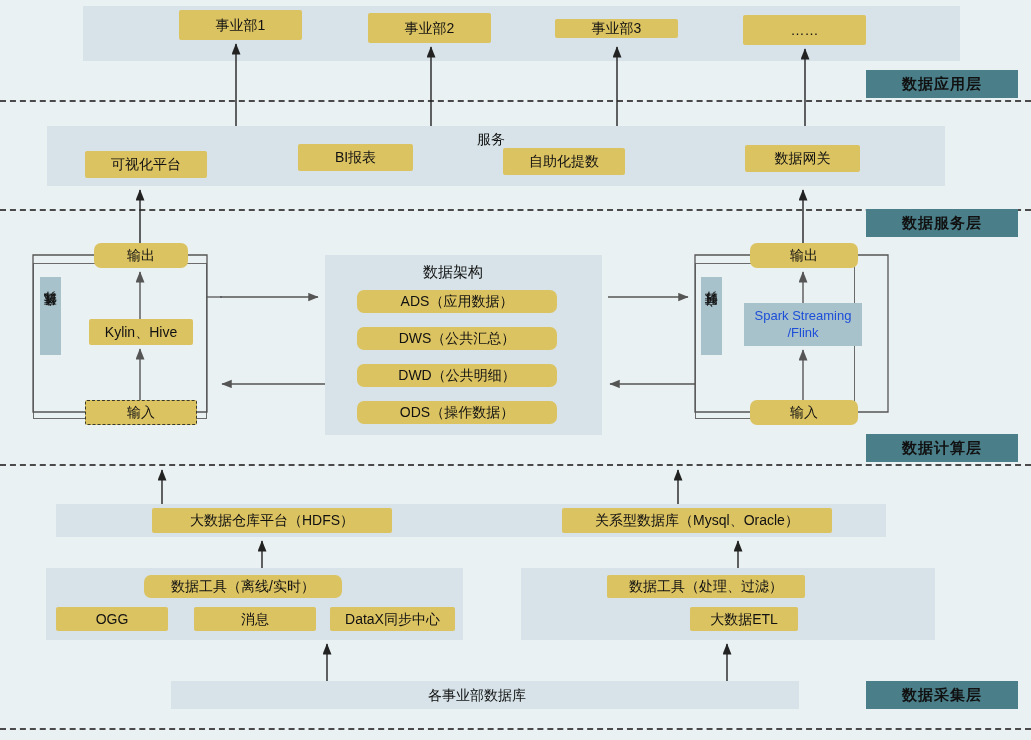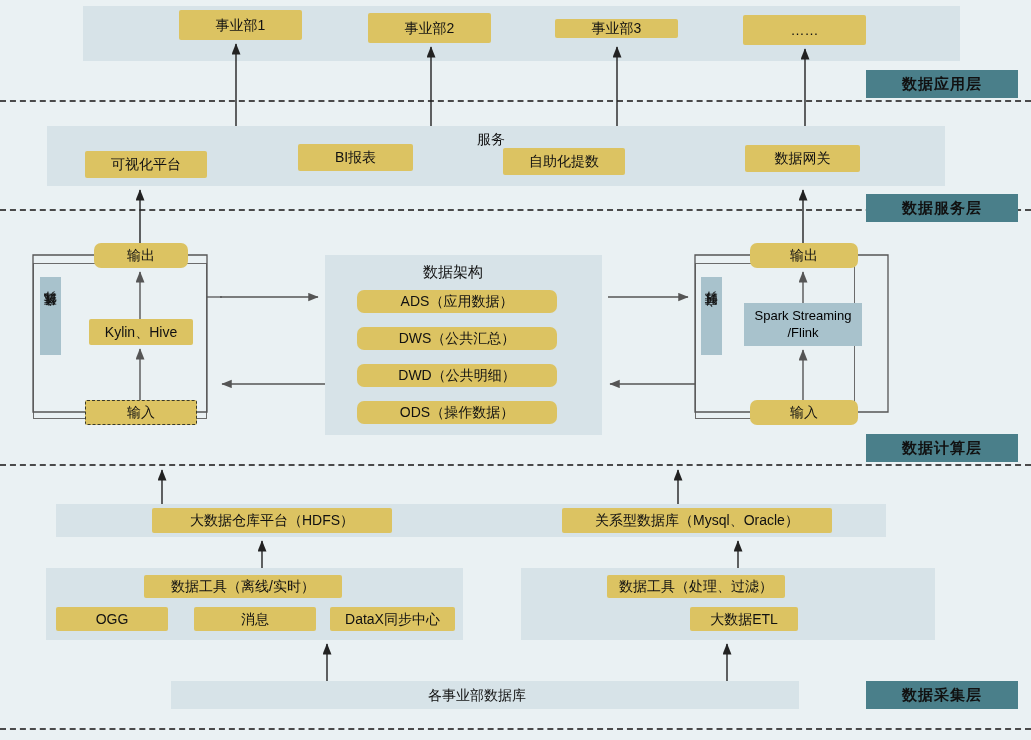--- a/index.html
+++ b/index.html
@@ -29,21 +29,21 @@
     border-radius:2px;
     text-align:center;
     line-height:1.15;
     white-space:nowrap;
   }
   .gold.dashed{border:1.5px dashed #3a3a2a;}
   .gold.round{border-radius:7px;}
   .bluebox{
     position:absolute;
     background:#a8c2cc;
-    color:#000000;
+    color:#1d4ed8;
     display:flex;align-items:center;justify-content:center;
     font-size:13px;
     text-align:center;
     line-height:1.25;
     box-sizing:border-box;
   }
   .badge{
     position:absolute;
     background:#4a7f8a;
     color:#111;
@@ -104,21 +104,21 @@
 
   <div class="panel" style="left:47px;top:126px;width:898px;height:60px;"></div>
 
   <div class="plain-label" style="left:477px;top:131px;">服务</div>
 
   <div class="gold" style="left:85px;top:145px;width:122px;height:27px;margin-top:6px;">可视化平台</div>
   <div class="gold" style="left:298px;top:144px;width:115px;height:27px;">BI报表</div>
   <div class="gold" style="left:503px;top:148px;width:122px;height:27px;">自助化提数</div>
   <div class="gold" style="left:745px;top:145px;width:115px;height:27px;">数据网关</div>
 
-  <div class="badge" style="left:866px;top:194px;width:152px;height:28px;">数据服务层</div>
+  <div class="badge" style="left:866px;top:209px;width:152px;height:28px;">数据服务层</div>
 
   <div class="frame" style="left:33px;top:263px;width:174px;height:156px;"></div>
   <div class="vlabel" style="left:40px;top:277px;width:21px;height:78px;">离线计算</div>
 
   <div class="gold round" style="left:94px;top:243px;width:94px;height:25px;">输出</div>
   <div class="gold" style="left:89px;top:319px;width:104px;height:26px;">Kylin、Hive</div>
   <div class="gold dashed" style="left:85px;top:400px;width:112px;height:25px;">输入</div>
 
   <div class="panel" style="left:325px;top:255px;width:277px;height:180px;"></div>
   <div class="plain-label" style="left:423px;top:263px;font-size:15px;">数据架构</div>
@@ -141,27 +141,27 @@
   <div class="gold round" style="left:750px;top:400px;width:108px;height:25px;">输入</div>
 
   <div class="badge" style="left:866px;top:434px;width:152px;height:28px;">数据计算层</div>
 
   <div class="panel" style="left:56px;top:504px;width:830px;height:33px;"></div>
 
   <div class="gold" style="left:152px;top:508px;width:240px;height:25px;">大数据仓库平台（HDFS）</div>
   <div class="gold" style="left:562px;top:508px;width:270px;height:25px;">关系型数据库（Mysql、Oracle）</div>
 
   <div class="panel" style="left:46px;top:568px;width:417px;height:72px;"></div>
-  <div class="gold" style="left:144px;top:575px;width:198px;height:23px;">数据工具（离线/实时）</div>
+  <div class="gold" style="left:144px;top:575px;width:198px;height:23px;border-radius:7px;">数据工具（离线/实时）</div>
   <div class="gold" style="left:56px;top:607px;width:112px;height:24px;">OGG</div>
   <div class="gold" style="left:194px;top:607px;width:122px;height:24px;">消息</div>
   <div class="gold" style="left:330px;top:607px;width:125px;height:24px;">DataX同步中心</div>
 
   <div class="panel" style="left:521px;top:568px;width:414px;height:72px;"></div>
-  <div class="gold" style="left:607px;top:575px;width:178px;height:23px;">数据工具（处理、过滤）</div>
+  <div class="gold" style="left:607px;top:575px;width:198px;height:23px;">数据工具（处理、过滤）</div>
   <div class="gold" style="left:690px;top:607px;width:108px;height:24px;">大数据ETL</div>
 
   <div class="panel" style="left:171px;top:681px;width:628px;height:28px;"></div>
   <div class="plain-label" style="left:428px;top:687px;font-size:14px;">各事业部数据库</div>
 
   <div class="badge" style="left:866px;top:681px;width:152px;height:28px;">数据采集层</div>
 
   <svg class="wires" viewBox="0 0 1031 740">
     <defs>
       <marker id="ah" markerWidth="9" markerHeight="9" refX="7.5" refY="3.2" orient="auto" markerUnits="strokeWidth">

